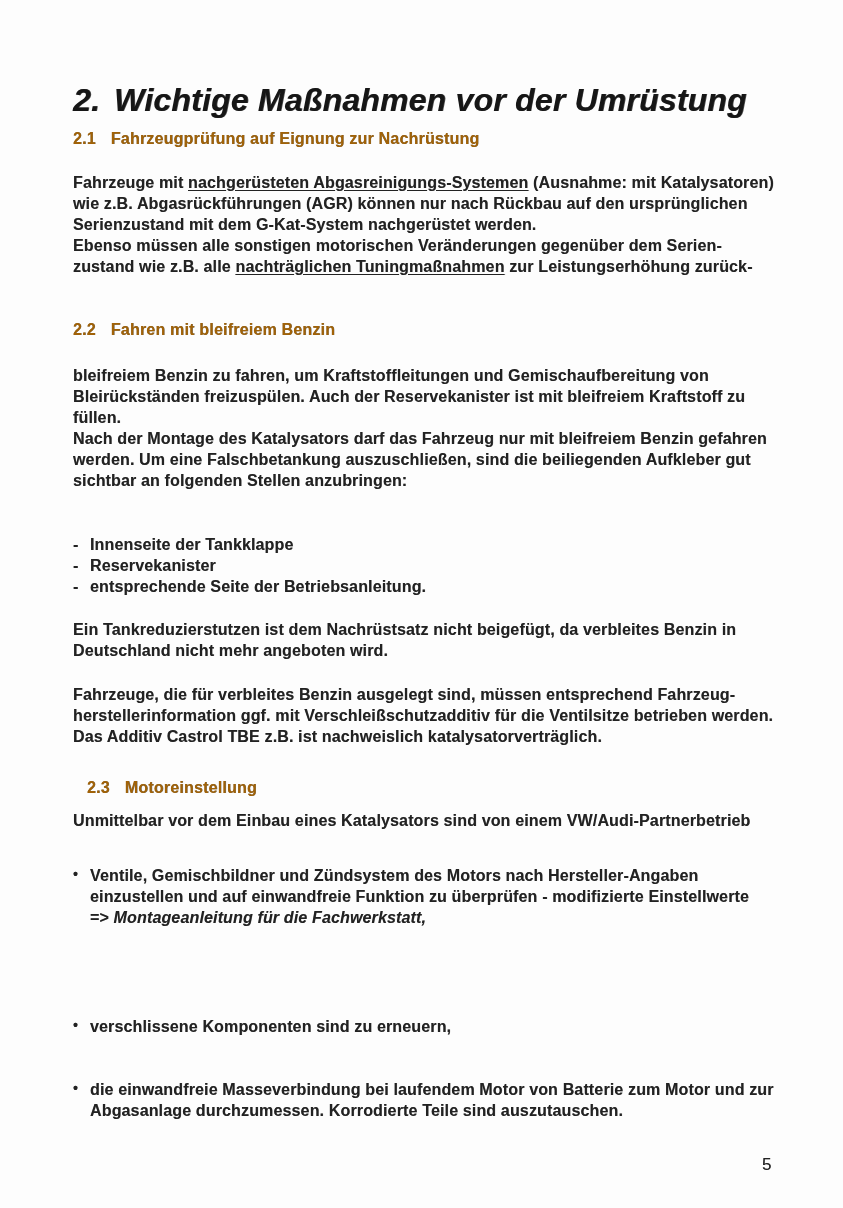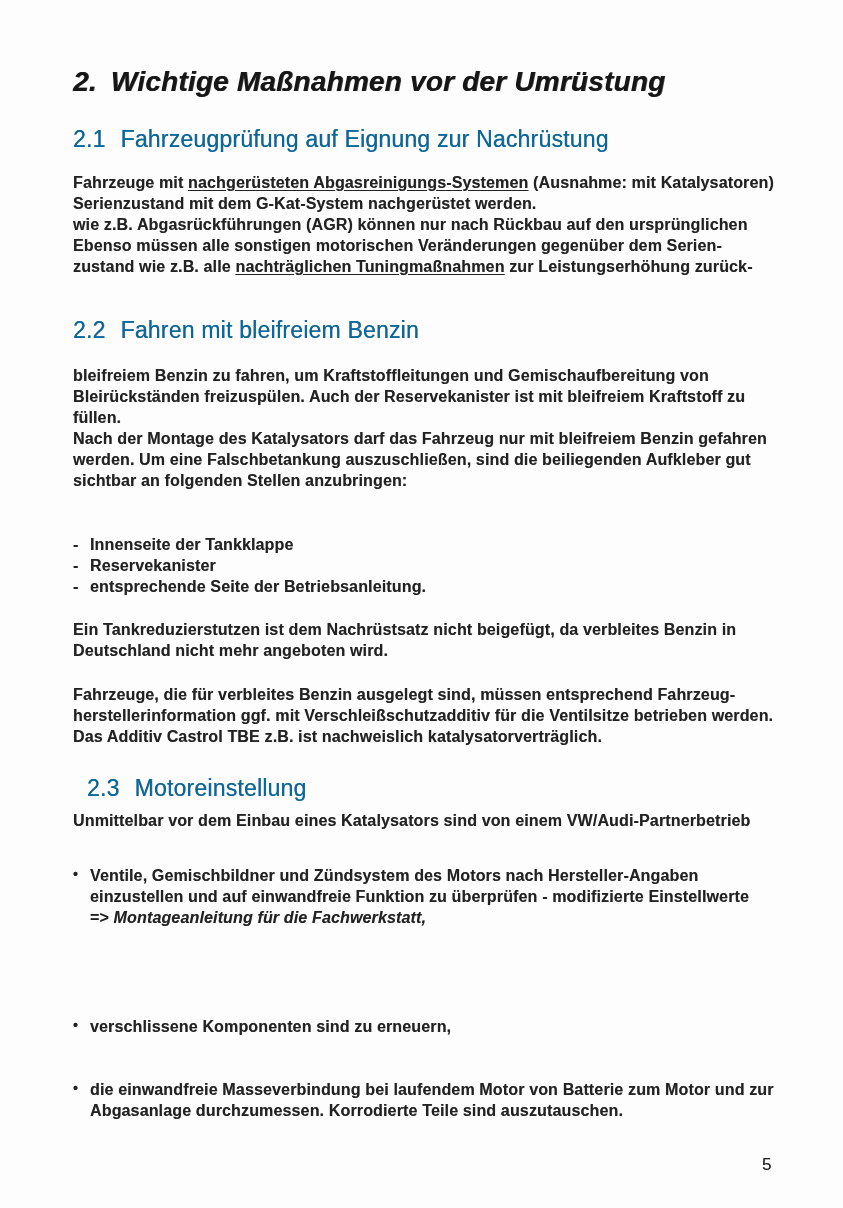--- a/index.html
+++ b/index.html
@@ -12,37 +12,37 @@
     width: 843px;
     height: 1208px;
     background: #fdfdfd;
     font-family: "Liberation Sans", "DejaVu Sans", sans-serif;
     color: #1e1e1e;
     overflow: hidden;
   }
   .abs { position: absolute; left: 73px; }
 
   .chapter {
-    top: 62px;
-    font-size: 28px;
+    top: 80px;
+    font-size: 32px;
     font-weight: 700;
     font-style: italic;
     line-height: 40px;
     color: #161616;
     letter-spacing: 0.2px;
     text-shadow: 0.7px 0 0 rgba(22,22,22,0.75);
     white-space: nowrap;
   }
   .chapter .num { display: inline-block; margin-right: 14px; }
 
   .sec-heading {
-    font-size: 23px;
-    font-weight: 400;
+    font-size: 16px;
+    font-weight: 700;
     line-height: 24px;
-    color: #0369a1;
+    color: #a16207;
     letter-spacing: 0.2px;
     text-shadow: 0.3px 0 0 rgba(22,22,22,0.6);
     white-space: nowrap;
   }
   .sec-heading .num { display: inline-block; margin-right: 15px; }
 
   .body-block {
     font-size: 16px;
     line-height: 21px;
     letter-spacing: 0.15px;
@@ -79,22 +79,22 @@
   <h1 class="abs chapter" style="margin:0;">
     <span class="num">2.</span><span>Wichtige Maßnahmen vor der Umrüstung</span>
   </h1>
 
   <h2 class="abs sec-heading" style="top:127px; margin:0;">
     <span class="num">2.1</span><span>Fahrzeugprüfung auf Eignung zur Nachrüstung</span>
   </h2>
 
   <div class="abs body-block" style="top:172px;">
     <div class="line"><span>Fahrzeuge mit </span><span class="u">nachgerüsteten Abgasreinigungs-Systemen</span><span> (Ausnahme: mit Katalysatoren)</span></div>
+    <div class="line">wie z.B. Abgasrückführungen (AGR) können nur nach Rückbau auf den ursprünglichen</div>
     <div class="line">Serienzustand mit dem G-Kat-System nachgerüstet werden.</div>
-    <div class="line">wie z.B. Abgasrückführungen (AGR) können nur nach Rückbau auf den ursprünglichen</div>
     <div class="line">Ebenso müssen alle sonstigen motorischen Veränderungen gegenüber dem Serien-</div>
     <div class="line"><span>zustand wie z.B. alle </span><span class="u">nachträglichen Tuningmaßnahmen</span><span> zur Leistungserhöhung zurück-</span></div>
   </div>
 
   <h2 class="abs sec-heading" style="top:318px; margin:0;">
     <span class="num">2.2</span><span>Fahren mit bleifreiem Benzin</span>
   </h2>
 
   <div class="abs body-block" style="top:365px;">
     <div class="line">bleifreiem Benzin zu fahren, um Kraftstoffleitungen und Gemischaufbereitung von</div>

